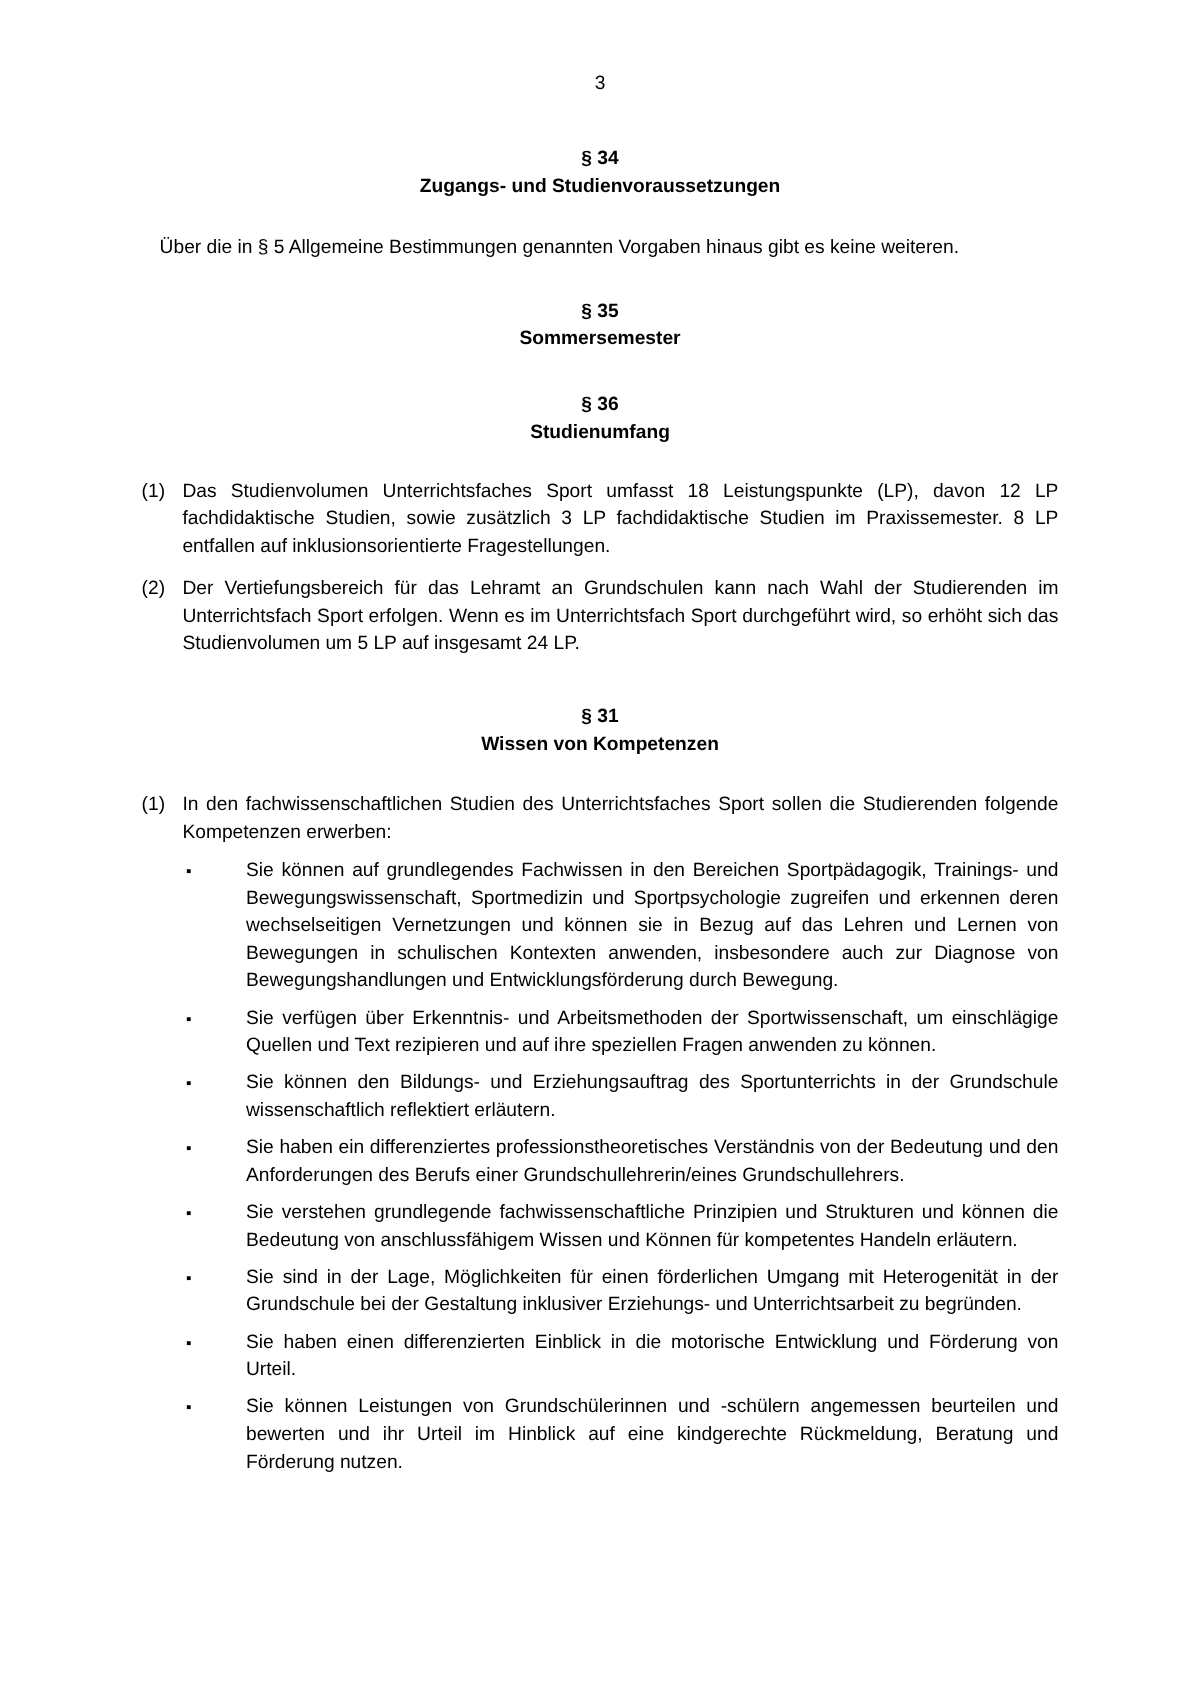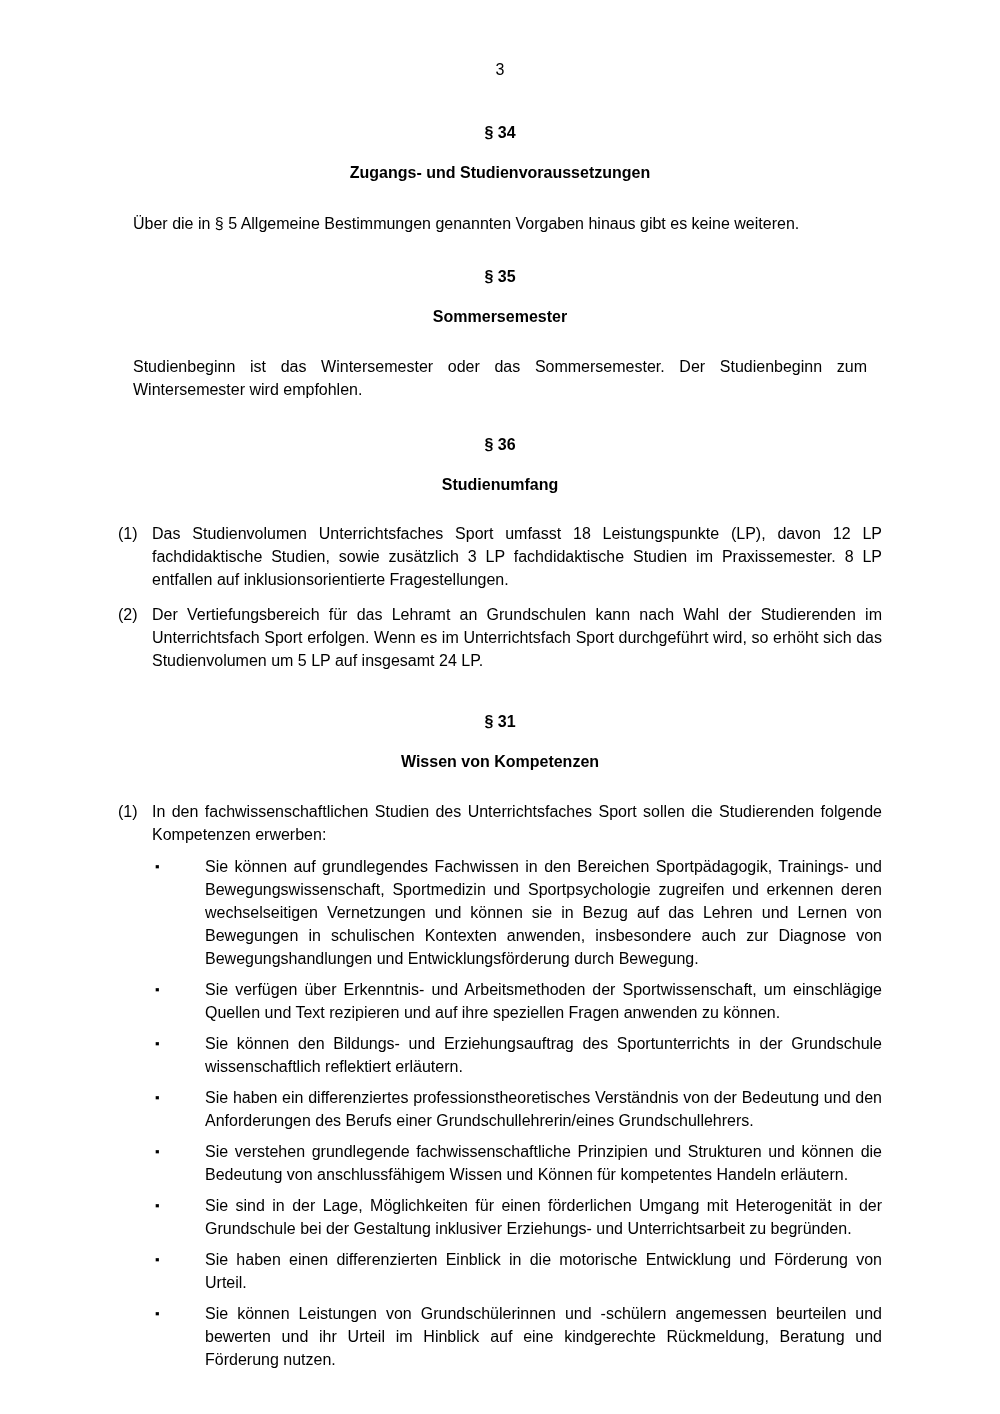--- a/index.html
+++ b/index.html
@@ -23,21 +23,20 @@
   }
   .page-number {
     text-align: center;
   }
   .section-heading {
     text-align: center;
     font-weight: bold;
   }
   .section-heading div {
     white-space: pre-wrap;
-    margin-top: 17px;
   }
   .body-par {
     margin: 15px;
     text-align: justify;
     hyphens: auto;
     -webkit-hyphens: auto;
   }
   .mt-h34 { margin-top: 40px; }
   .mt-p34 { margin-top: 28px; }
   .mt-h35 { margin-top: 30px; }
@@ -100,21 +99,20 @@
       <div>Zugangs- und Studienvoraussetzungen</div>
     </div>
     <p class="body-par mt-p34">Über die in § 5 Allgemeine Bestimmungen genannten Vorgaben hinaus gibt es keine weiteren.</p>
   </div>
 
   <div>
     <div class="section-heading mt-h35">
       <div>§ 35</div>
       <div>Sommersemester</div>
     </div>
-    <p class="body-par mt-p35">Studienbeginn ist das Wintersemester oder das Sommersemester. Der Studienbeginn zum Wintersemester wird empfohlen.</p>
   </div>
 
   <div>
     <div class="section-heading mt-h36">
       <div>§ 36</div>
       <div>Studienumfang</div>
     </div>
     <div class="numbered-item mt-i1">
       <span class="item-number">(1)</span>
       <span class="item-text">Das Studienvolumen Unterrichtsfaches Sport umfasst 18 Leistungspunkte (LP), davon 12 LP fachdidaktische Studien, sowie zusätzlich 3 LP fachdidaktische Studien im Praxissemester. 8 LP entfallen auf inklusionsorientierte Fragestellungen.</span>

